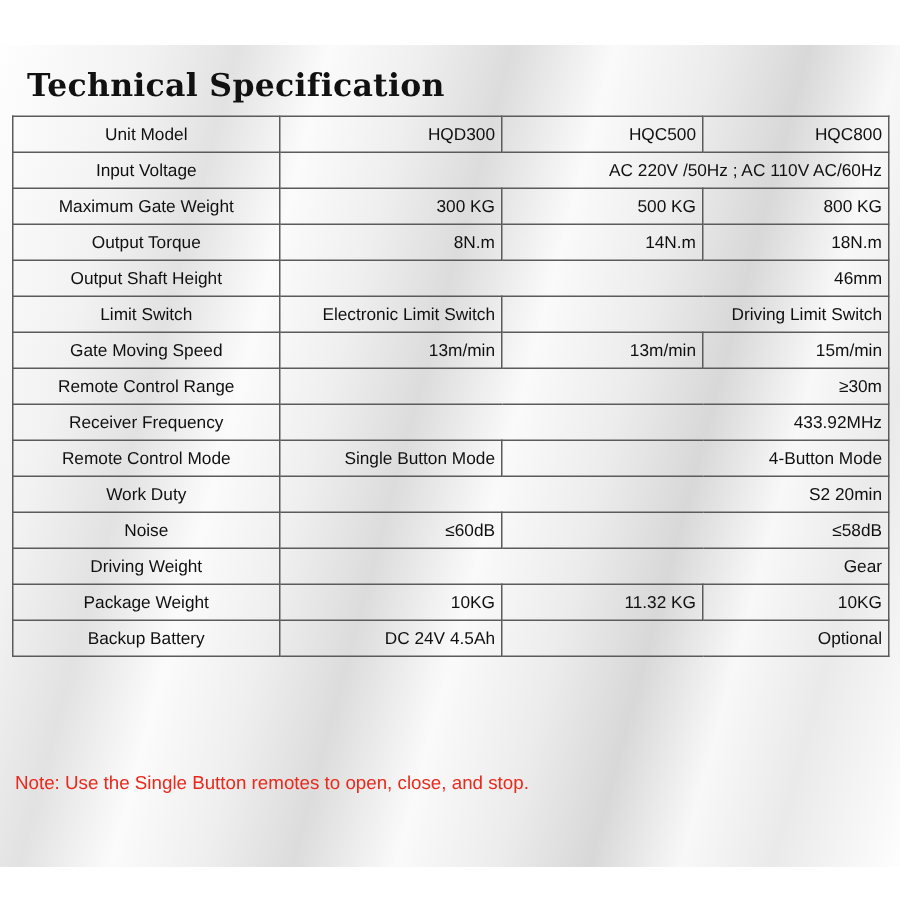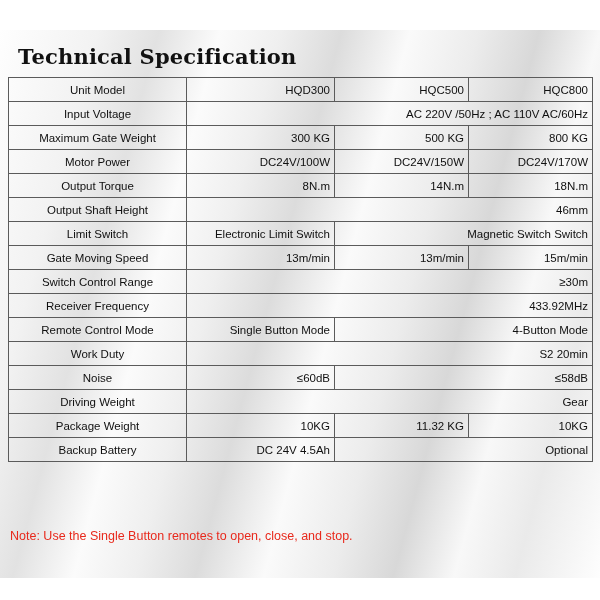--- a/index.html
+++ b/index.html
@@ -56,21 +56,21 @@
     text-align: center;
     padding-left: 7px;
     width: 178px;
   }
   td.val {
     text-align: right;
   }
   .note {
     position: absolute;
     left: 10px;
-    top: 528px;
+    top: 514px;
     width: 580px;
     color: #e8291c;
     font-size: 12.5px;
     line-height: 17px;
   }
   .note .l2 {
     padding-left: 34px;
   }
   .topbar, .botbar {
     position: absolute;
@@ -110,48 +110,42 @@
             <td class="label">Input Voltage</td>
             <td class="val" colspan="3">AC 220V /50Hz ; AC 110V AC/60Hz</td>
           </tr>
           <tr>
             <td class="label">Maximum Gate Weight</td>
             <td class="val">300 KG</td>
             <td class="val">500 KG</td>
             <td class="val">800 KG</td>
           </tr>
           <tr>
-            <td class="label">Motor Power</td>
-            <td class="val">DC24V/100W</td>
-            <td class="val">DC24V/150W</td>
-            <td class="val">DC24V/170W</td>
-          </tr>
-          <tr>
             <td class="label">Output Torque</td>
             <td class="val">8N.m</td>
             <td class="val">14N.m</td>
             <td class="val">18N.m</td>
           </tr>
           <tr>
             <td class="label">Output Shaft Height</td>
             <td class="val" colspan="3">46mm</td>
           </tr>
           <tr>
             <td class="label">Limit Switch</td>
             <td class="val">Electronic Limit Switch</td>
-            <td class="val" colspan="2">Magnetic Switch Switch</td>
+            <td class="val" colspan="2">Driving Limit Switch</td>
           </tr>
           <tr>
             <td class="label">Gate Moving Speed</td>
             <td class="val">13m/min</td>
             <td class="val">13m/min</td>
             <td class="val">15m/min</td>
           </tr>
           <tr>
-            <td class="label">Switch Control Range</td>
+            <td class="label">Remote Control Range</td>
             <td class="val" colspan="3">≥30m</td>
           </tr>
           <tr>
             <td class="label">Receiver Frequency</td>
             <td class="val" colspan="3">433.92MHz</td>
           </tr>
           <tr>
             <td class="label">Remote Control Mode</td>
             <td class="val">Single Button Mode</td>
             <td class="val" colspan="2">4-Button Mode</td>

